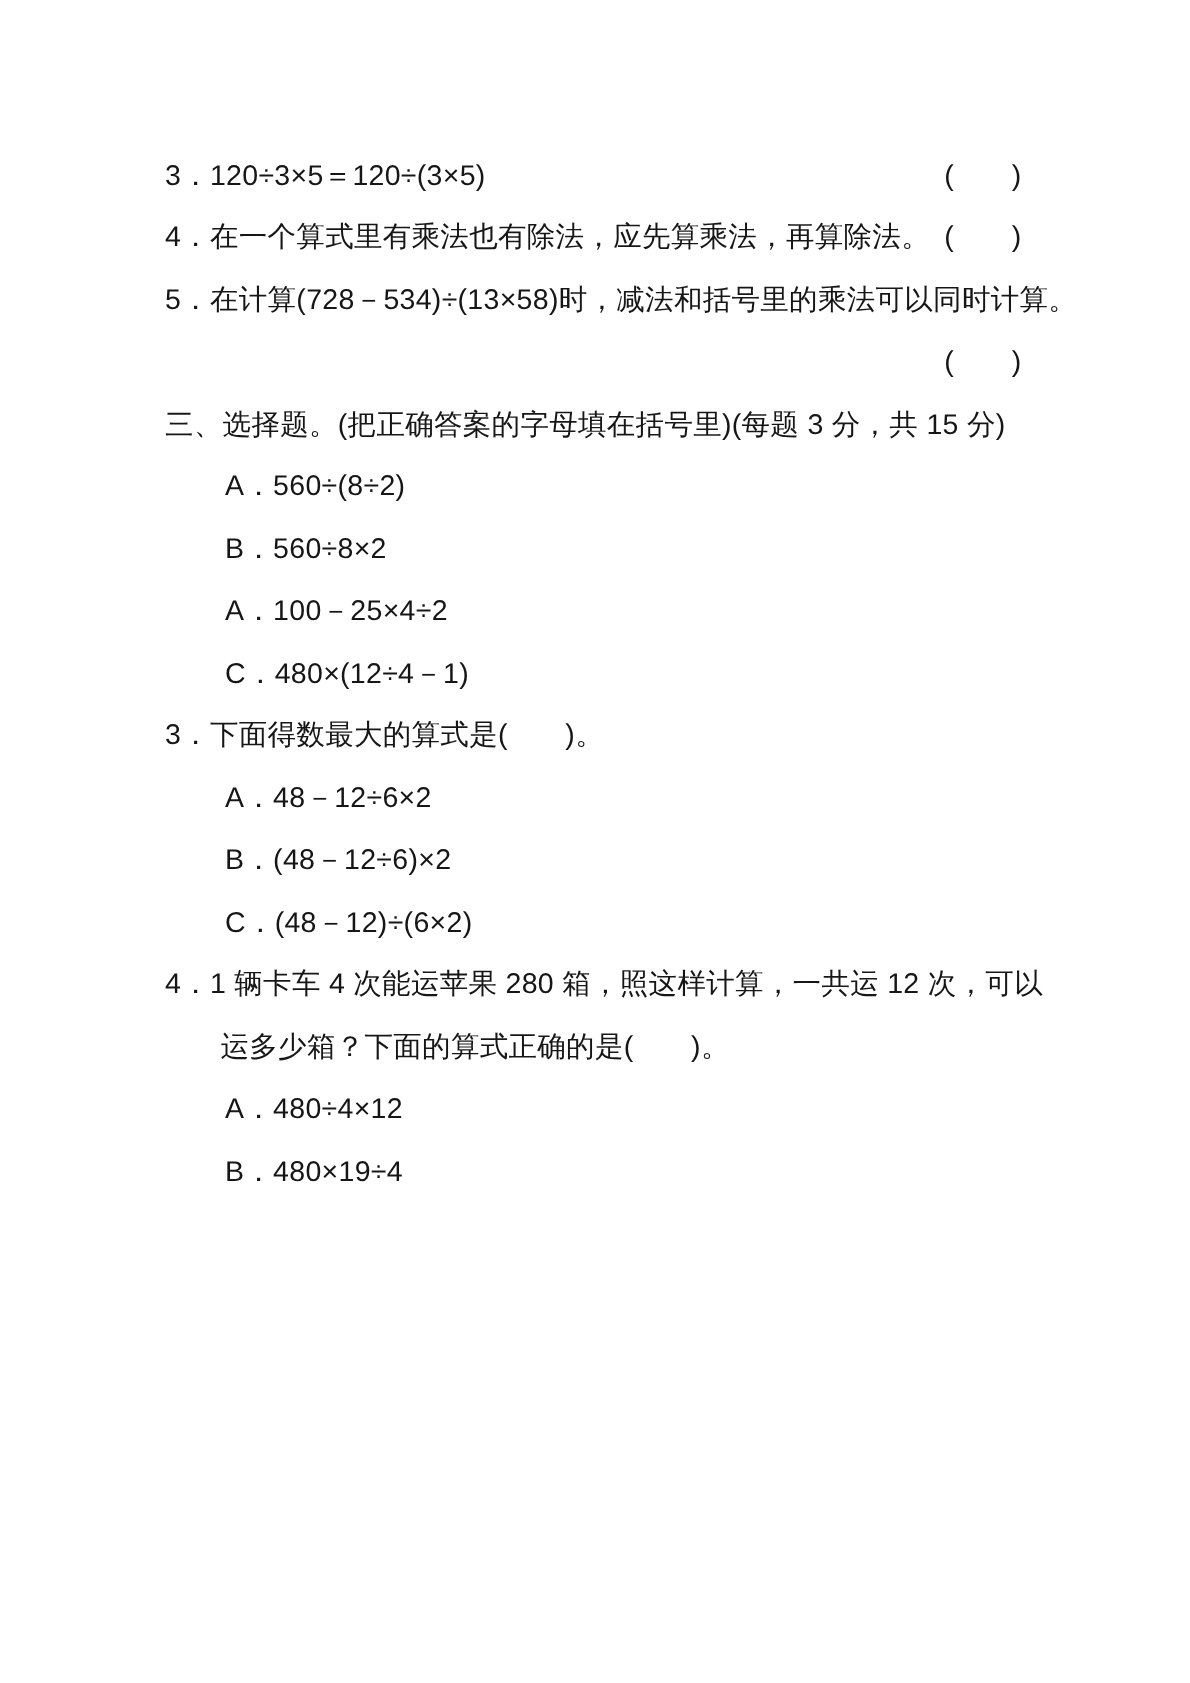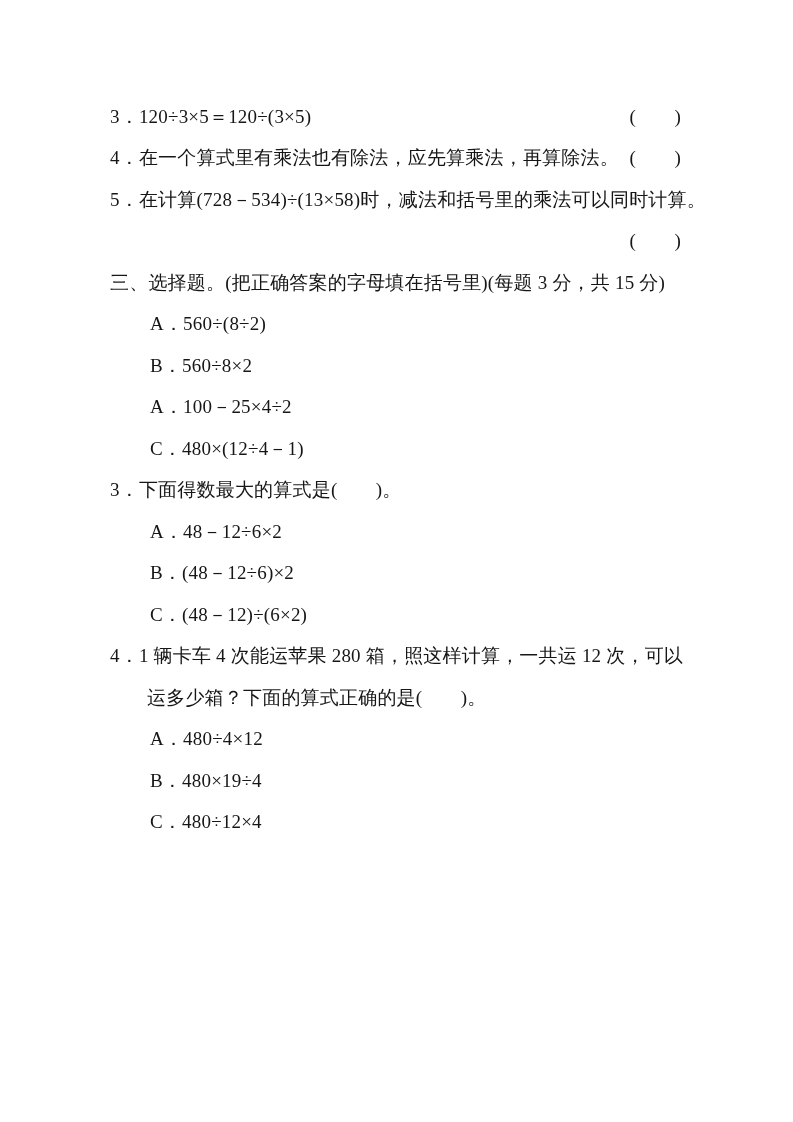--- a/index.html
+++ b/index.html
@@ -8,21 +8,21 @@
     width: 793px;
     height: 1122px;
     background: #ffffff;
     overflow: hidden;
   }
   .page {
     box-sizing: border-box;
     width: 793px;
     height: 1122px;
     padding: 96px 112px 0 110px;
-    font-family: Liberation Serif, serif;
+    font-family: Liberation Sans, sans-serif;
     font-size: 19px;
     color: #161616;
   }
   .row {
     height: 41.5px;
     display: flex;
     align-items: center;
     white-space: pre;
     letter-spacing: 0.2px;
   }
@@ -91,17 +91,14 @@
   </div>
   <div class="row cont">
     <span class="txt">运多少箱？下面的算式正确的是(　　)。</span>
   </div>
   <div class="row opt">
     <span class="txt">A．480÷4×12</span>
   </div>
   <div class="row opt">
     <span class="txt">B．480×19÷4</span>
   </div>
-  <div class="row opt">
-    <span class="txt">C．480÷12×4</span>
-  </div>
 
 </div>
 
 </body></html>

